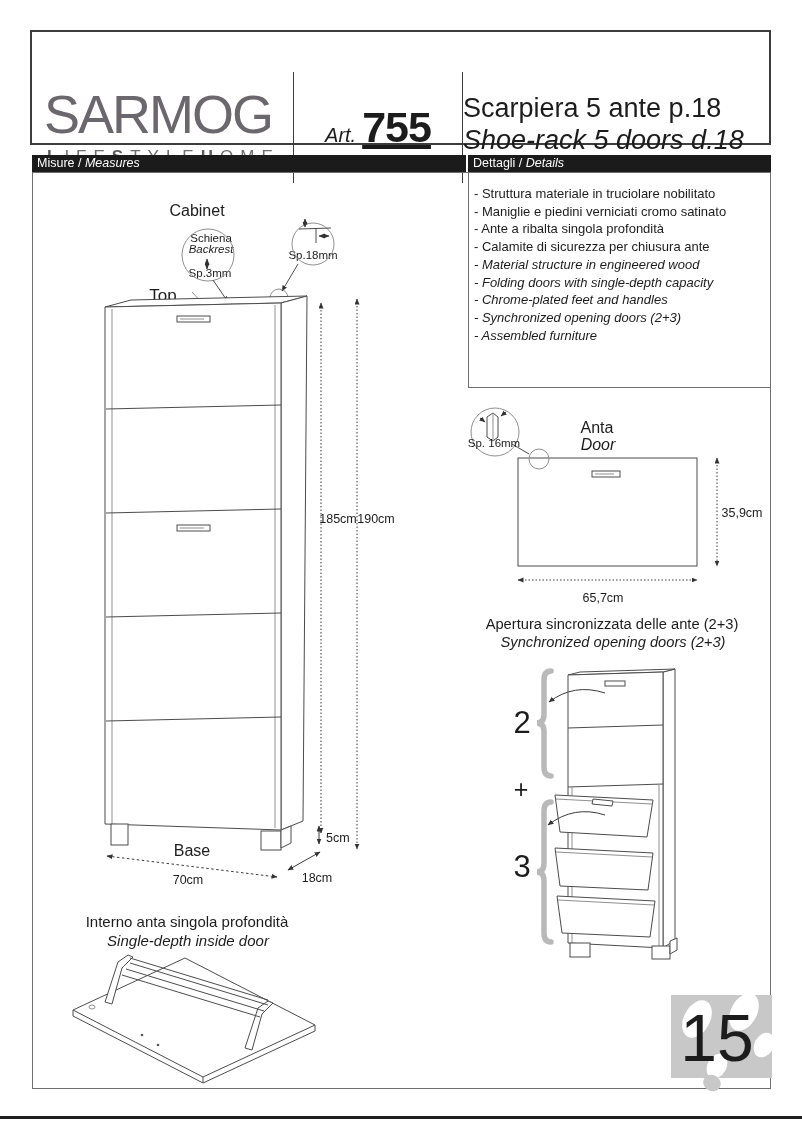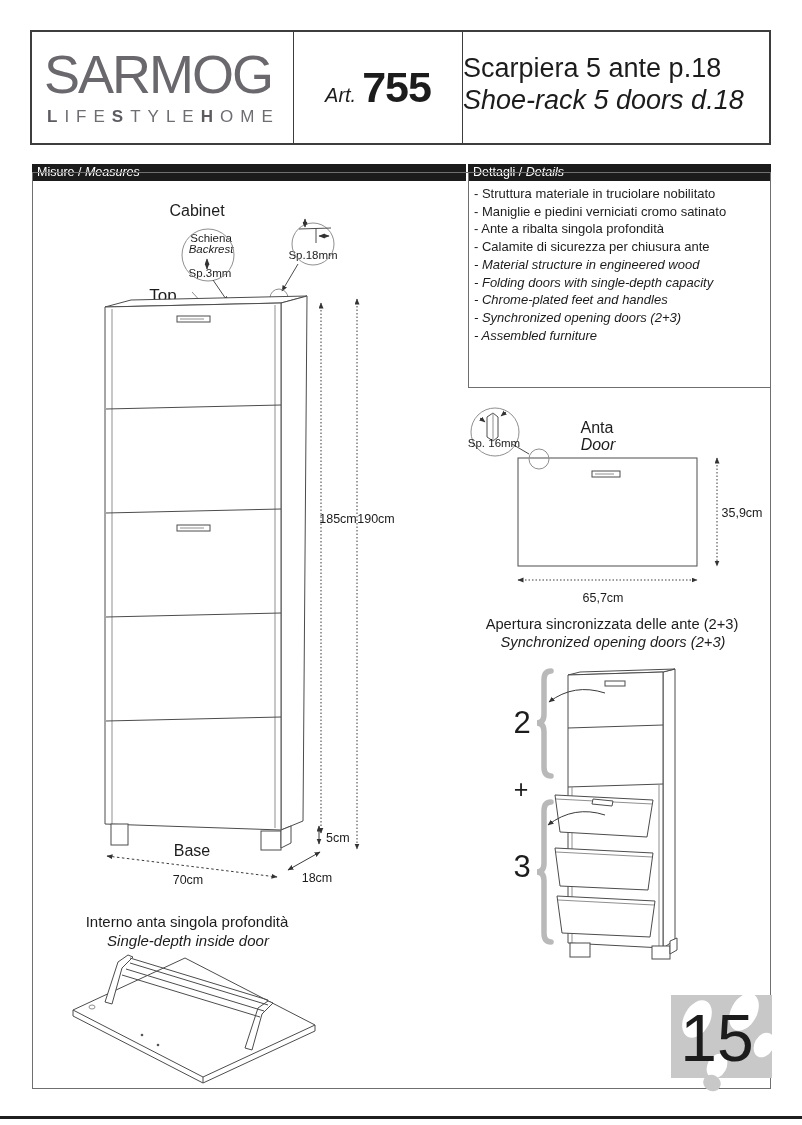--- a/index.html
+++ b/index.html
@@ -2,35 +2,35 @@
 <html><head>
 <meta charset="utf-8">
 <style>
   html,body{margin:0;padding:0;background:#fff;}
   body{width:802px;height:1125px;position:relative;overflow:hidden;
        font-family:"Liberation Sans","DejaVu Sans",sans-serif;color:#1c1c1c;}
   .abs{position:absolute;box-sizing:border-box;}
 
   
   .hdr{left:30px;top:30px;width:741px;height:115px;border:2px solid #3d3d3d;display:flex;}
-  .hdr-cell{box-sizing:border-box;height:100%;}
+  .hdr-cell{box-sizing:border-box;height:100%;margin-top:40px;}
   .cell-logo{width:262px;border-right:1px solid #3d3d3d;padding:14px 0 0 12px;}
   .cell-art{width:169px;border-right:1px solid #3d3d3d;display:flex;align-items:center;justify-content:center;}
   .cell-title{flex:1;padding-top:20px;}
   .brand-name{font-size:54px;letter-spacing:-2px;color:#6a686d;line-height:56px;}
   .tagline{margin-top:5px;margin-left:3px;font-size:17px;letter-spacing:7px;color:#6f6d72;white-space:nowrap;}
   .tagline .b{font-weight:bold;color:#5d5b60;}
   .artwrap{display:flex;align-items:baseline;gap:6px;}
   .art-prefix{font-style:italic;font-size:20px;}
-  .art-num{font-weight:bold;font-size:43px;letter-spacing:-1px;}
+  .art-num{font-weight:bold;font-size:43px;letter-spacing:-1px;text-decoration:underline;}
   .title-it{font-size:27px;line-height:32px;}
   .title-en{font-size:27px;line-height:32px;font-style:italic;}
 
   
-  .bar{top:164px;height:17px;background:#1b1b1b;color:#fff;font-size:12.5px;line-height:16.5px;padding-left:5px;}
+  .bar{top:155px;height:17px;background:#1b1b1b;color:#fff;font-size:12.5px;line-height:16.5px;padding-left:5px;}
   .bar .en{font-style:italic;}
   .bar-measures{left:32px;width:434px;}
   .bar-details{left:468px;width:303px;}
 
   
   .main-frame{left:32px;top:172px;width:739px;height:917px;border:1px solid #6f6f6f;}
   .details-panel{left:468px;top:172px;width:303px;height:216px;border:1px solid #6f6f6f;border-top:none;
                  padding:13px 4px 0 5px;}
   .details-panel ul{margin:0;padding:0;list-style:none;font-size:13px;line-height:17.7px;}
   .details-panel li{padding-left:9px;text-indent:-9px;}

